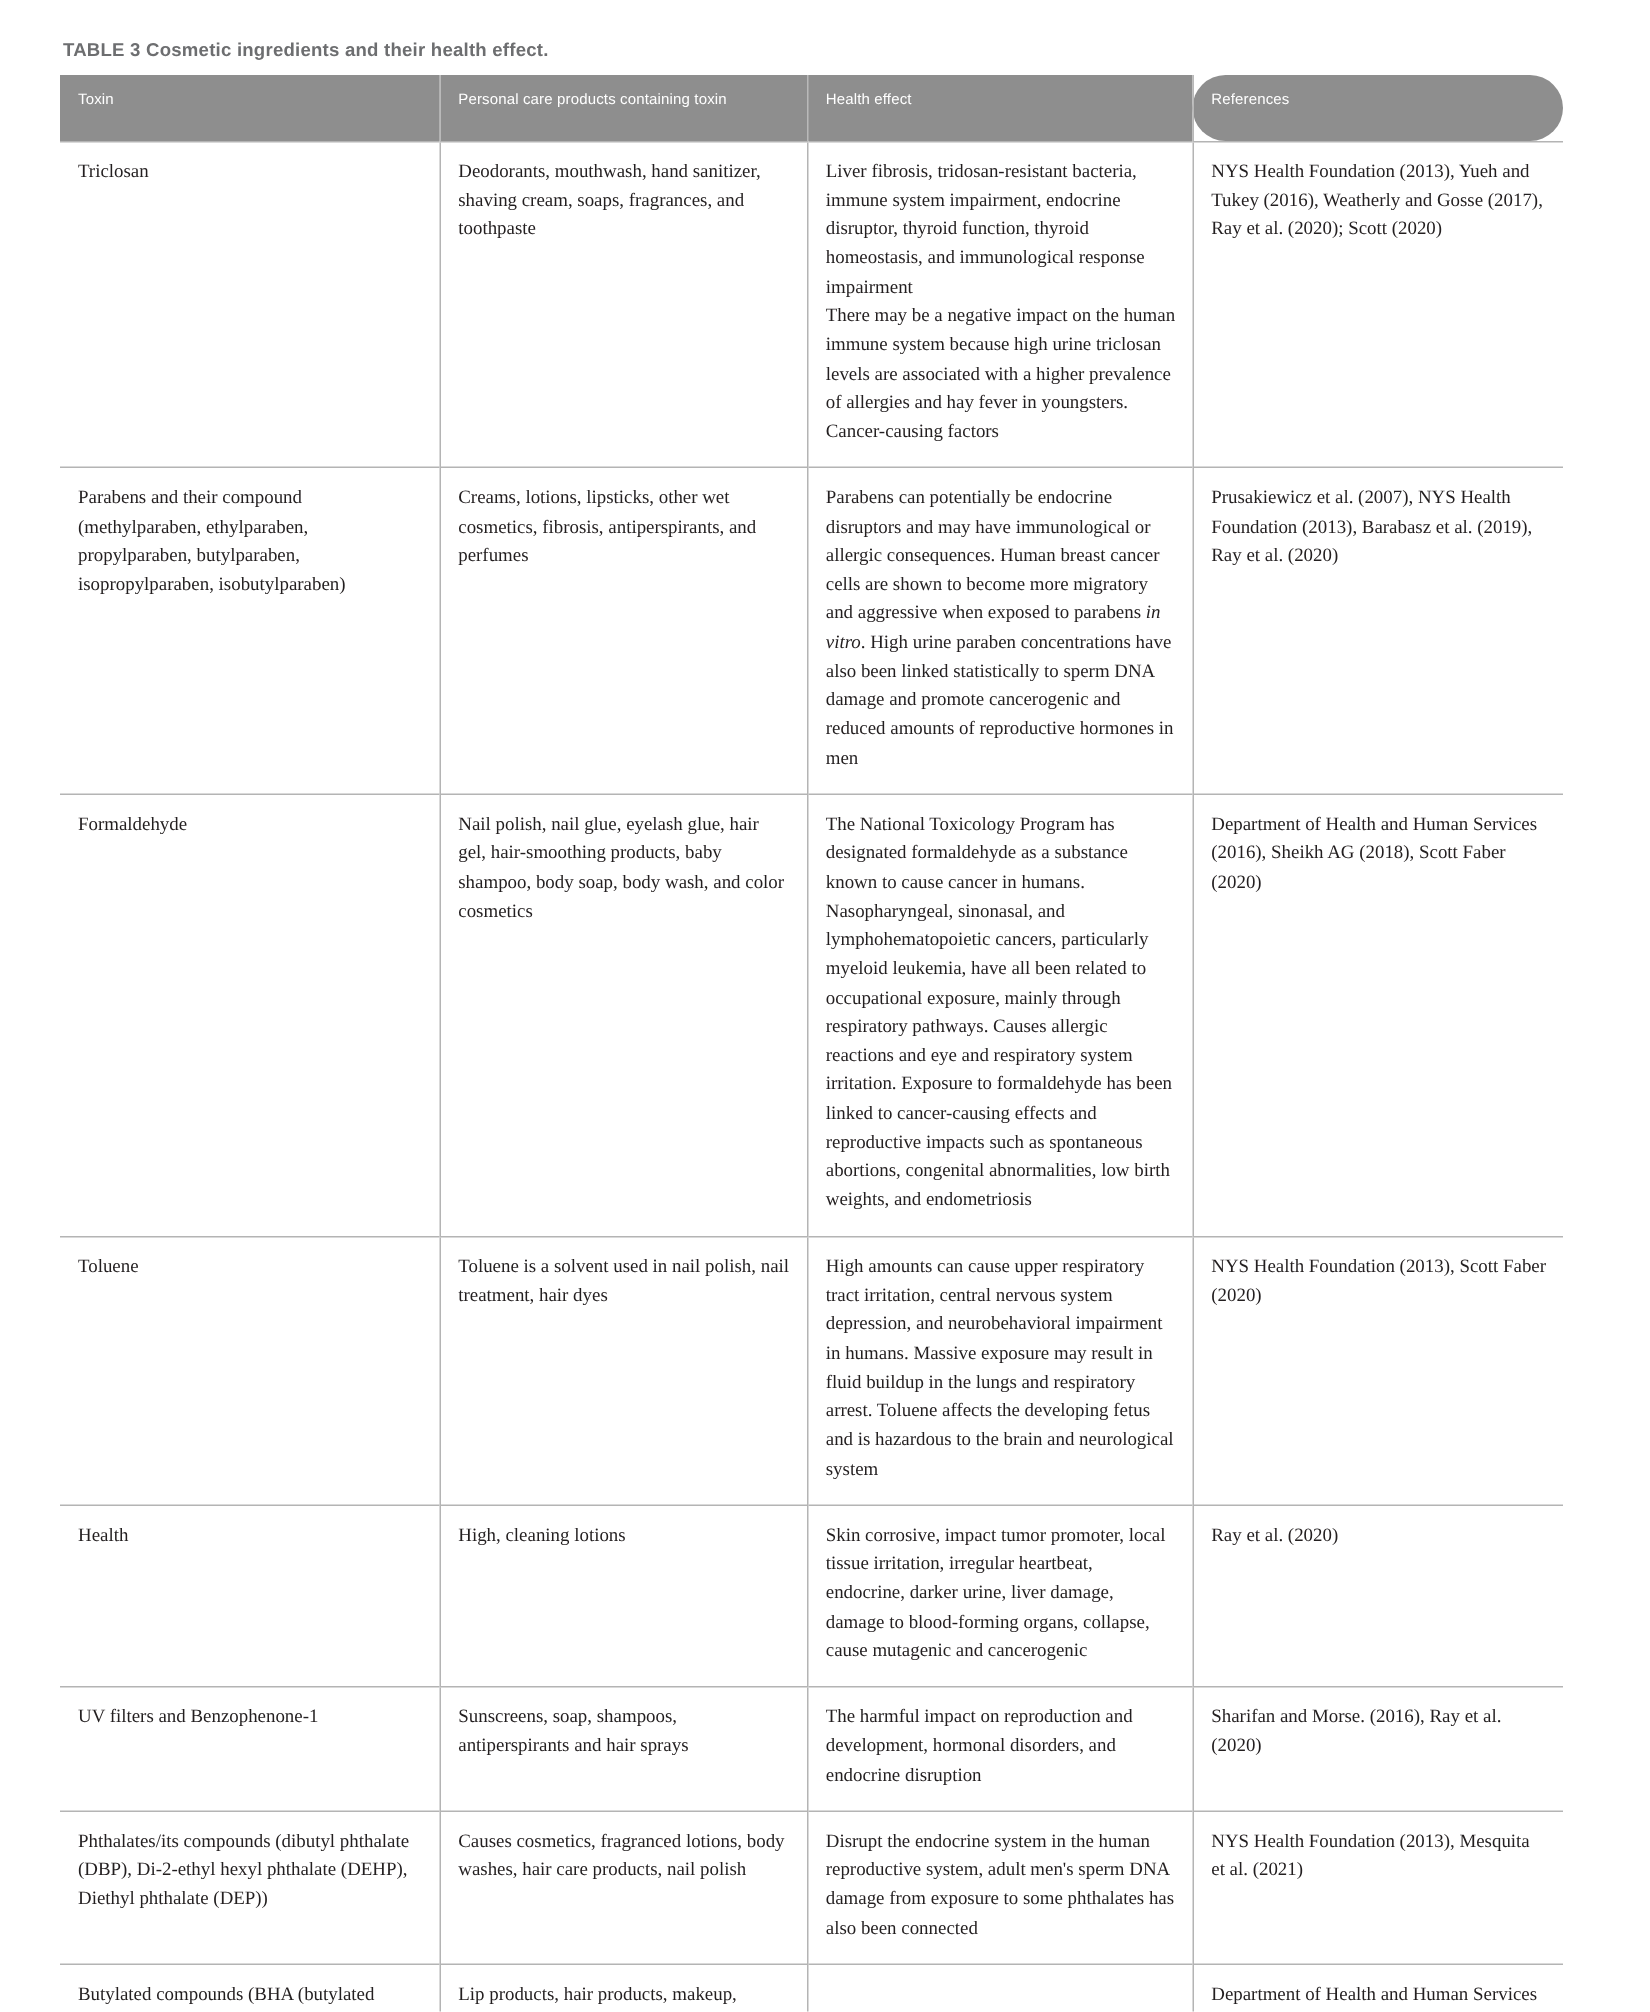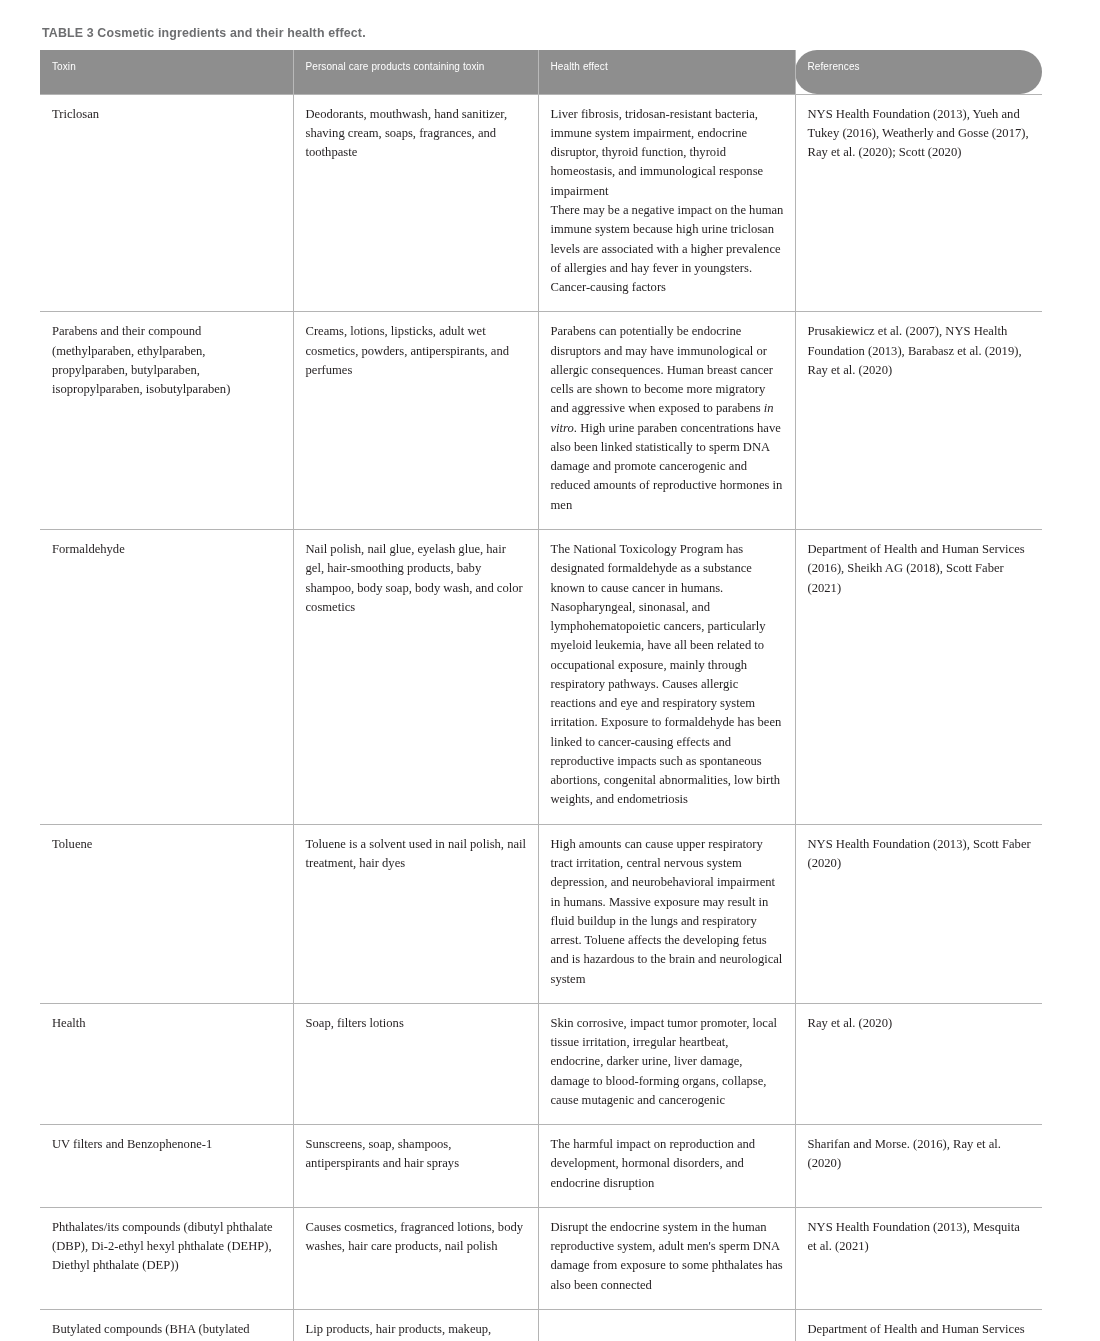--- a/index.html
+++ b/index.html
@@ -111,45 +111,45 @@
           <td>Triclosan</td>
           <td>Deodorants, mouthwash, hand sanitizer, shaving cream, soaps, fragrances, and toothpaste</td>
           <td>
             <p class="cell-para">Liver fibrosis, tridosan-resistant bacteria, immune system impairment, endocrine disruptor, thyroid function, thyroid homeostasis, and immunological response impairment</p>
             <p class="cell-para">There may be a negative impact on the human immune system because high urine triclosan levels are associated with a higher prevalence of allergies and hay fever in youngsters. Cancer-causing factors</p>
           </td>
           <td class="refs-cell">NYS Health Foundation (2013), Yueh and Tukey (2016), Weatherly and Gosse (2017), Ray et al. (2020); Scott (2020)</td>
         </tr>
         <tr>
           <td>Parabens and their compound (methylparaben, ethylparaben, propylparaben, butylparaben, isopropylparaben, isobutylparaben)</td>
-          <td>Creams, lotions, lipsticks, adult wet cosmetics, powders, antiperspirants, and perfumes</td>
+          <td>Creams, lotions, lipsticks, other wet cosmetics, fibrosis, antiperspirants, and perfumes</td>
           <td>
             <p class="cell-para">Parabens can potentially be endocrine disruptors and may have immunological or allergic consequences. Human breast cancer cells are shown to become more migratory and aggressive when exposed to parabens <em class="ital">in vitro</em>. High urine paraben concentrations have also been linked statistically to sperm DNA damage and promote cancerogenic and reduced amounts of reproductive hormones in men</p>
           </td>
           <td class="refs-cell">Prusakiewicz et al. (2007), NYS Health Foundation (2013), Barabasz et al. (2019), Ray et al. (2020)</td>
         </tr>
         <tr>
           <td>Formaldehyde</td>
           <td>Nail polish, nail glue, eyelash glue, hair gel, hair-smoothing products, baby shampoo, body soap, body wash, and color cosmetics</td>
           <td>
             <p class="cell-para">The National Toxicology Program has designated formaldehyde as a substance known to cause cancer in humans. Nasopharyngeal, sinonasal, and lymphohematopoietic cancers, particularly myeloid leukemia, have all been related to occupational exposure, mainly through respiratory pathways. Causes allergic reactions and eye and respiratory system irritation. Exposure to formaldehyde has been linked to cancer-causing effects and reproductive impacts such as spontaneous abortions, congenital abnormalities, low birth weights, and endometriosis</p>
           </td>
-          <td class="refs-cell">Department of Health and Human Services (2016), Sheikh AG (2018), Scott Faber (2021)</td>
+          <td class="refs-cell">Department of Health and Human Services (2016), Sheikh AG (2018), Scott Faber (2020)</td>
         </tr>
         <tr>
           <td>Toluene</td>
           <td>Toluene is a solvent used in nail polish, nail treatment, hair dyes</td>
           <td>
             <p class="cell-para">High amounts can cause upper respiratory tract irritation, central nervous system depression, and neurobehavioral impairment in humans. Massive exposure may result in fluid buildup in the lungs and respiratory arrest. Toluene affects the developing fetus and is hazardous to the brain and neurological system</p>
           </td>
           <td class="refs-cell">NYS Health Foundation (2013), Scott Faber (2020)</td>
         </tr>
         <tr>
           <td>Health</td>
-          <td>Soap, filters lotions</td>
+          <td>High, cleaning lotions</td>
           <td>
             <p class="cell-para">Skin corrosive, impact tumor promoter, local tissue irritation, irregular heartbeat, endocrine, darker urine, liver damage, damage to blood-forming organs, collapse, cause mutagenic and cancerogenic</p>
           </td>
           <td class="refs-cell">Ray et al. (2020)</td>
         </tr>
         <tr>
           <td>UV filters and Benzophenone-1</td>
           <td>Sunscreens, soap, shampoos, antiperspirants and hair sprays</td>
           <td>
             <p class="cell-para">The harmful impact on reproduction and development, hormonal disorders, and endocrine disruption</p>

